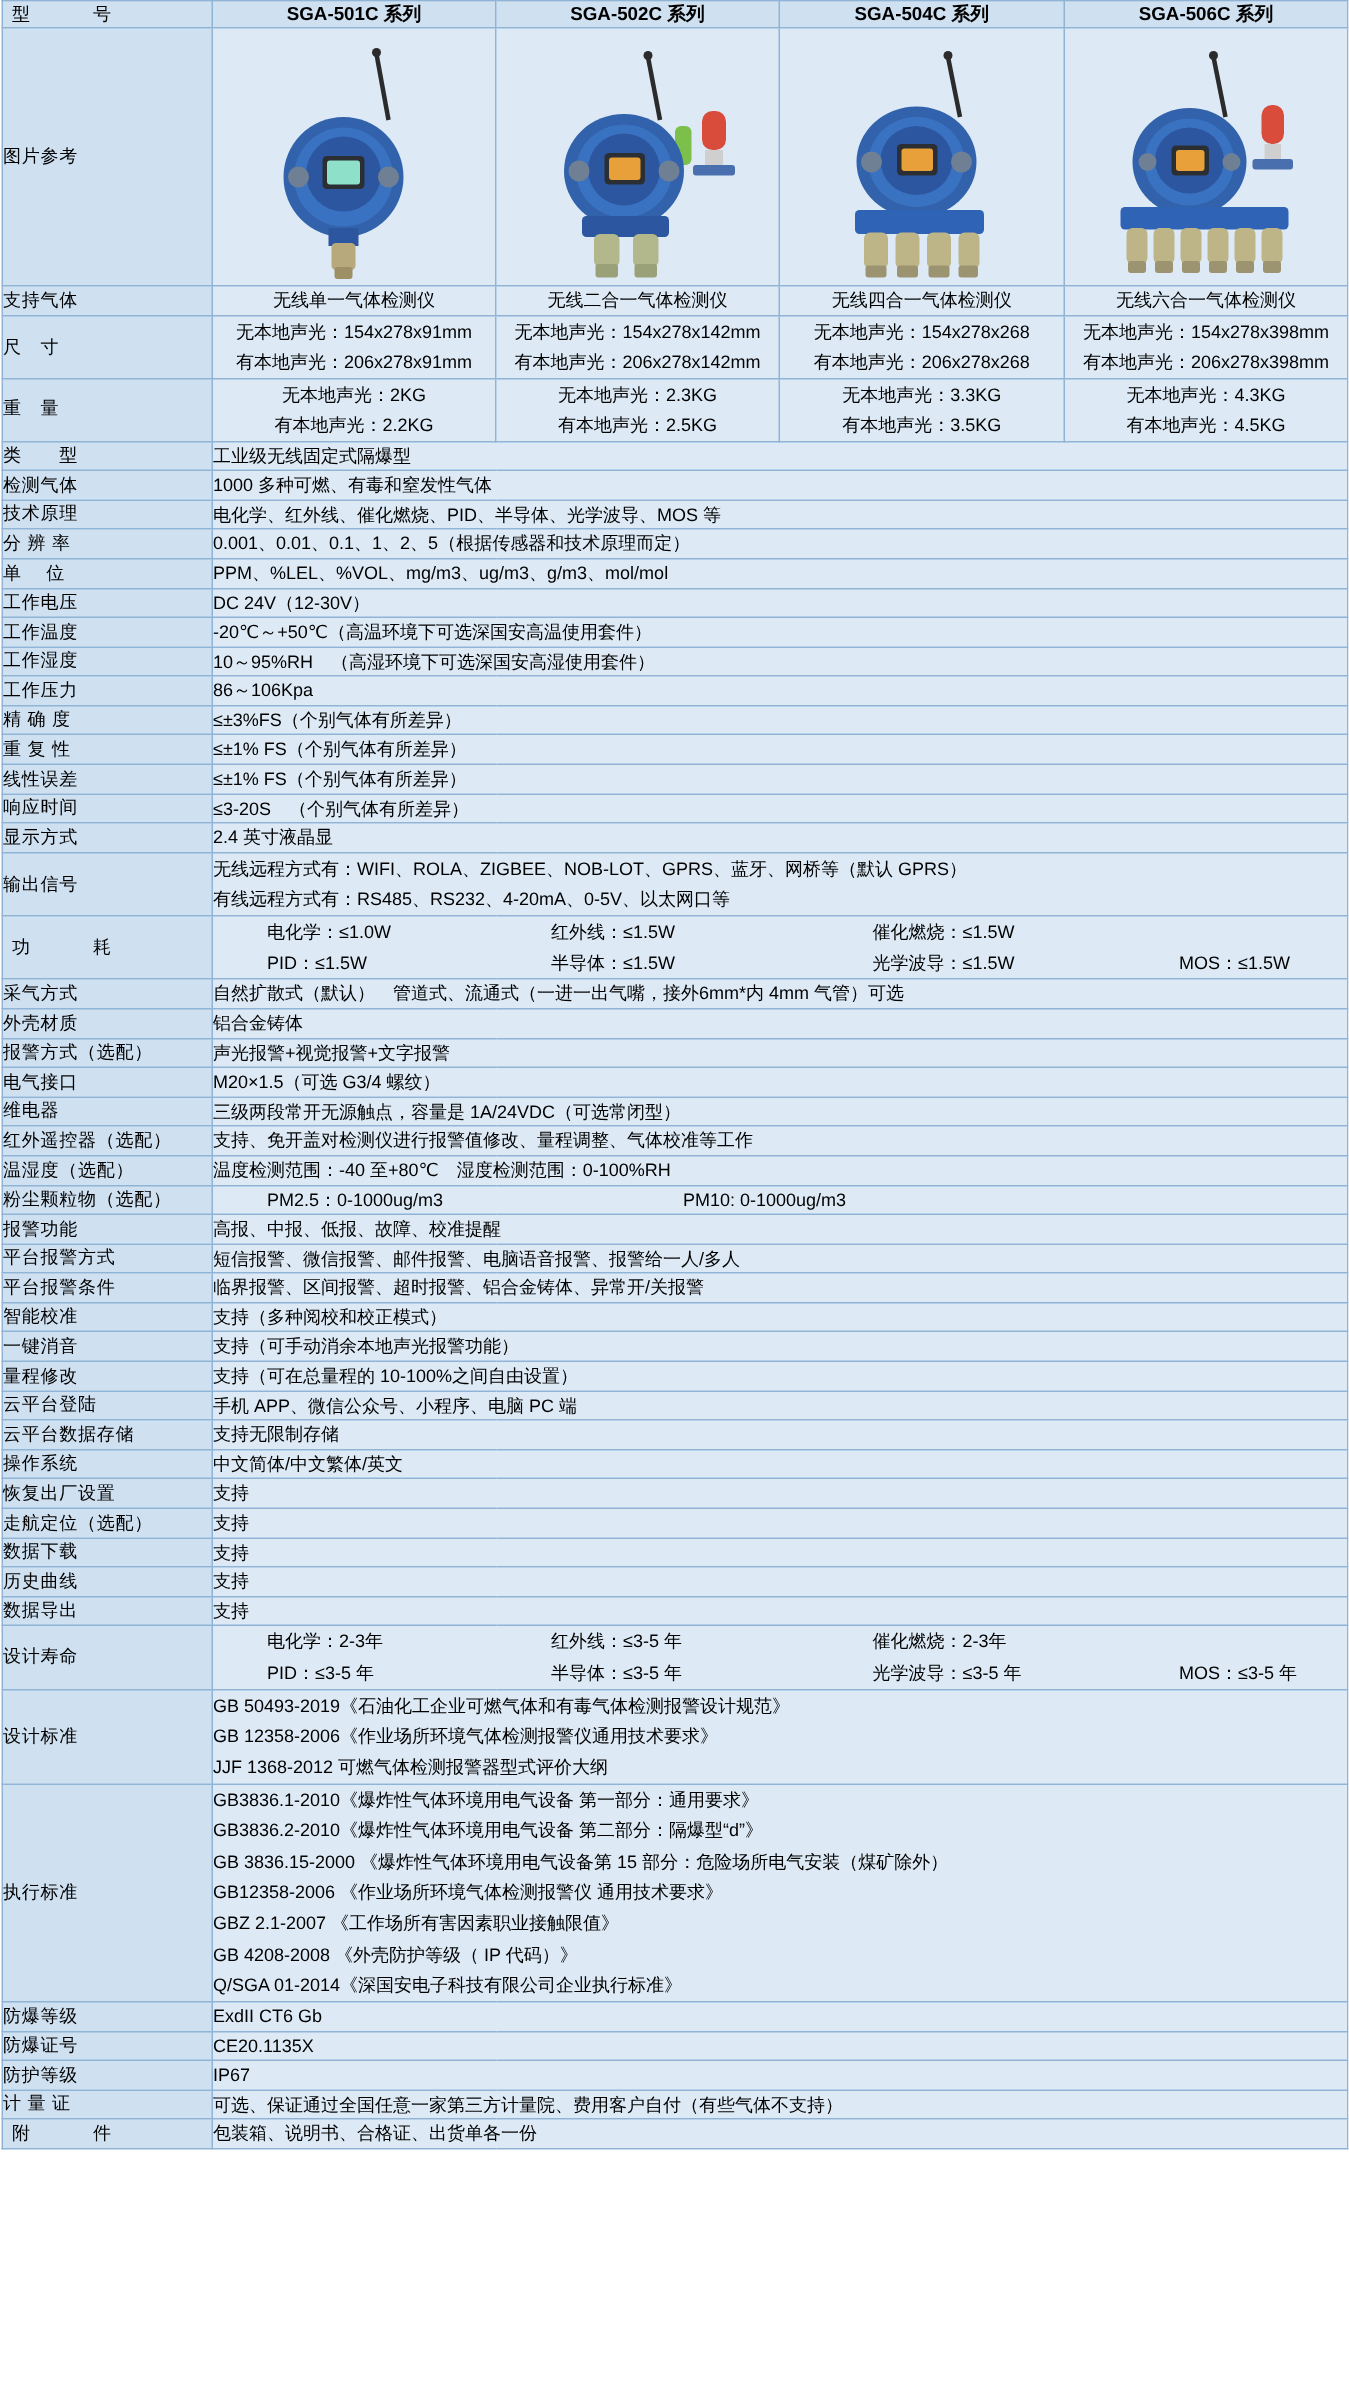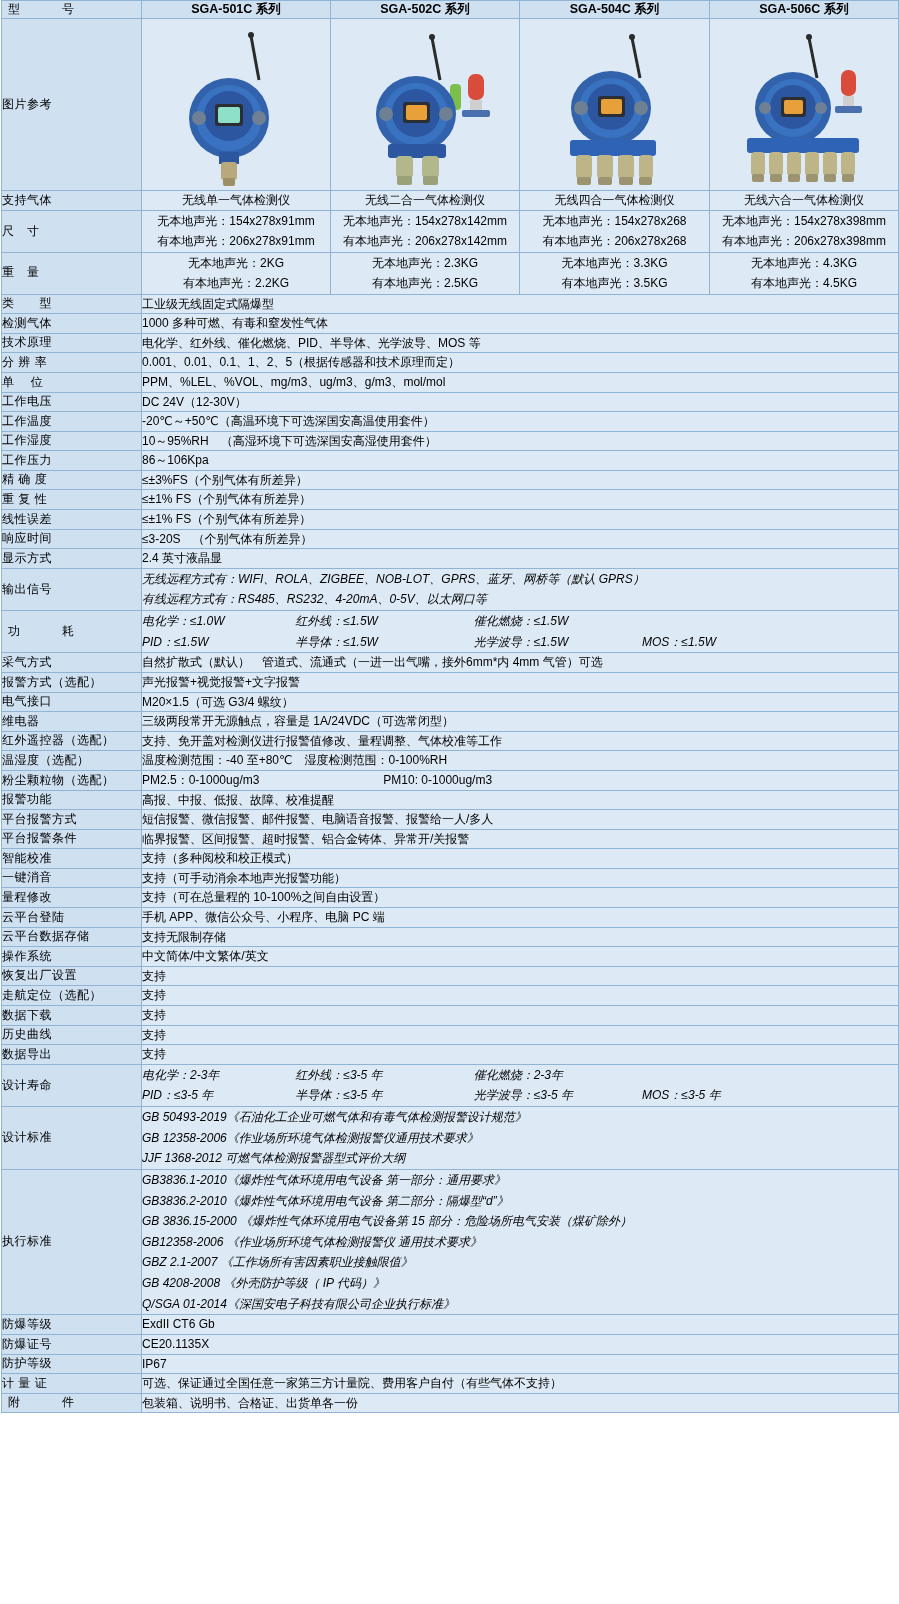--- a/index.html
+++ b/index.html
@@ -50,22 +50,22 @@
     padding: 6px 2px;
   }
   .ctr { text-align: center; }
   .imgcell {
     background: #ddeaf6;
     text-align: center;
     padding: 4px 0 2px;
     height: 172px;
   }
   .twoline div { line-height: 1.7; }
-  .pw span { display: inline-block; }
-  .multi div { line-height: 1.72; font-style: italic; }
+  .pw span { display: inline-block; margin-left: 36px; }
+  .multi div { line-height: 1.72; }
   svg.dev { display: block; margin: 0 auto; }
 </style>
 </head>
 <body>
 
 <div class="sheet">
   <table class="spec">
     <colgroup>
       <col style="width:140px">
       <col style="width:189px">
@@ -317,20 +317,24 @@
             <span>MOS：≤1.5W</span>
           </div>
         </td>
       </tr>
 
       <tr>
           <td class="lbl">采气方式</td>
           <td class="val" colspan="4">自然扩散式（默认）　管道式、流通式（一进一出气嘴，接外6mm*内 4mm 气管）可选</td>
         </tr>
       <tr>
+          <td class="lbl">外壳材质</td>
+          <td class="val" colspan="4">铝合金铸体</td>
+        </tr>
+      <tr>
           <td class="lbl">报警方式（选配）</td>
           <td class="val" colspan="4">声光报警+视觉报警+文字报警</td>
         </tr>
       <tr>
           <td class="lbl">电气接口</td>
           <td class="val" colspan="4">M20×1.5（可选 G3/4 螺纹）</td>
         </tr>
       <tr>
           <td class="lbl">维电器</td>
           <td class="val" colspan="4">三级两段常开无源触点，容量是 1A/24VDC（可选常闭型）</td>

